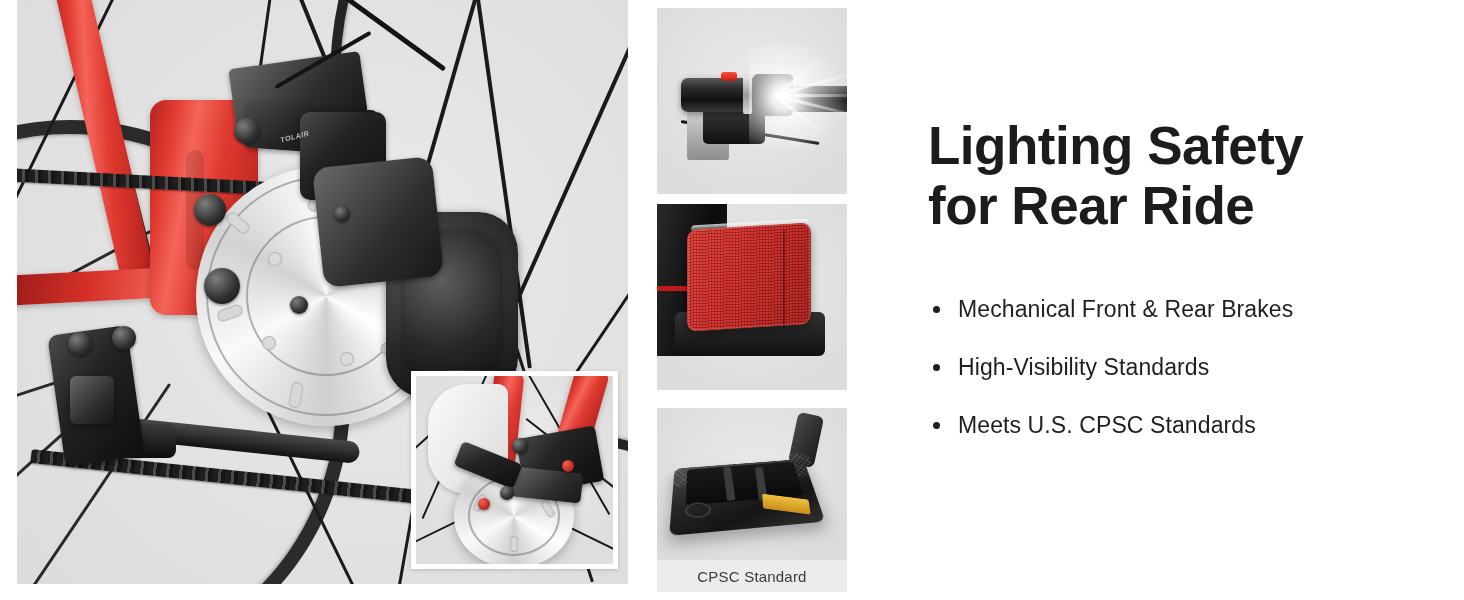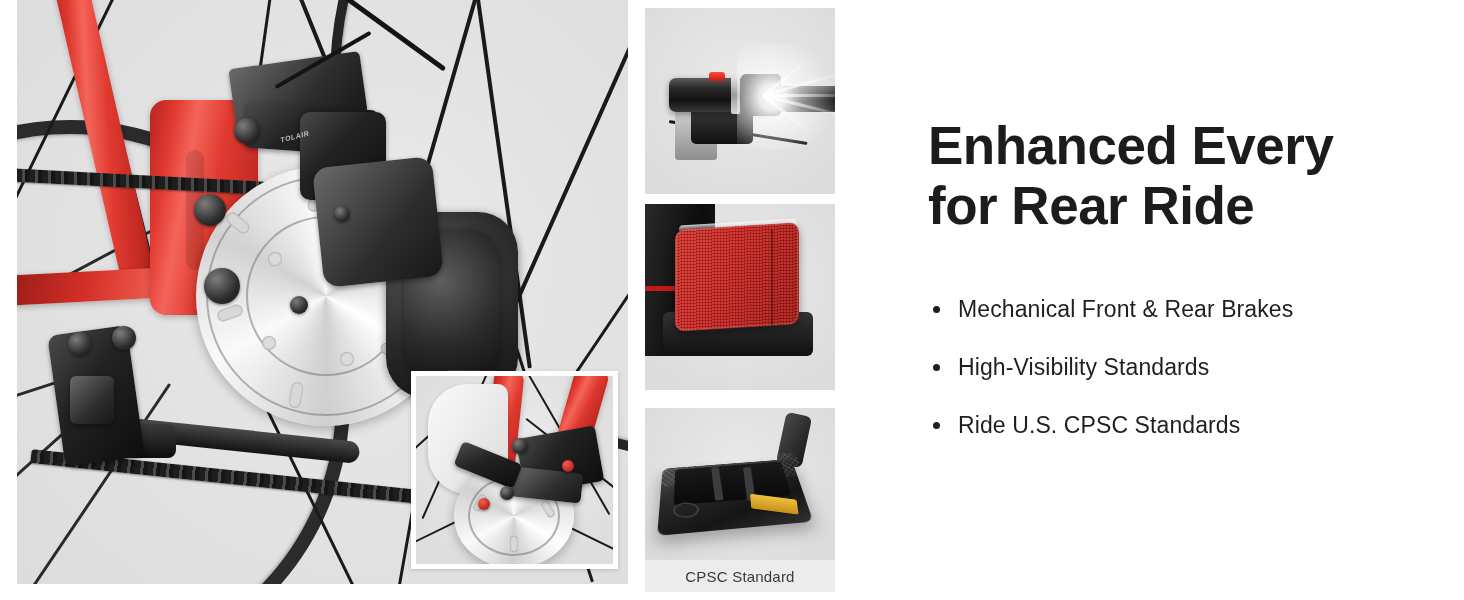--- a/index.html
+++ b/index.html
@@ -121,21 +121,21 @@
   .inset-inner {
     position:relative; width:100%; height:100%; overflow:hidden;
     background:radial-gradient(circle at 50% 45%,#efefef,#dedede 80%);
   }
 
   
   .panels {
     position:absolute; left:645px; top:8px; width:190px; height:584px;
   }
   .panel {
-    position:absolute; left:0; width:190px;
+    position:absolute; left:12px; width:190px;
     background:#e0e0e0; overflow:hidden;
   }
   .panel.p1 { top:0;   height:186px; }
   .panel.p2 { top:196px; height:186px; }
   .panel.p3 { top:400px; height:184px; background:#ececec; }
 
   .panel-photo { position:absolute; left:0; top:0; width:190px; height:152px; overflow:hidden;
                  background:radial-gradient(circle at 50% 42%,#eaeaea,#dcdcdc 85%); }
   .panel-caption {
     position:absolute; left:0; bottom:0; width:190px; height:32px;
@@ -458,33 +458,33 @@
         <div class="pd-circle"></div>
         <div class="pd-reflector"></div>
       </div>
       <div class="panel-caption">CPSC Standard</div>
     </div>
 
   </div>
 
   <div class="copy">
     <div class="headline">
-      <span>Enhanced Every</span>
+      <span>Lighting Safety</span>
       <span class="l2">for Rear Ride</span>
     </div>
 
     <div class="features">
       <div class="feature">
         <span class="dot"></span>
         <span class="feature-label">Mechanical Front &amp; Rear Brakes</span>
       </div>
       <div class="feature">
         <span class="dot"></span>
         <span class="feature-label">High-Visibility Standards</span>
       </div>
       <div class="feature">
         <span class="dot"></span>
-        <span class="feature-label">Ride U.S. CPSC Standards</span>
+        <span class="feature-label">Meets U.S. CPSC Standards</span>
       </div>
     </div>
   </div>
 
 </div>
 
 </body></html>

